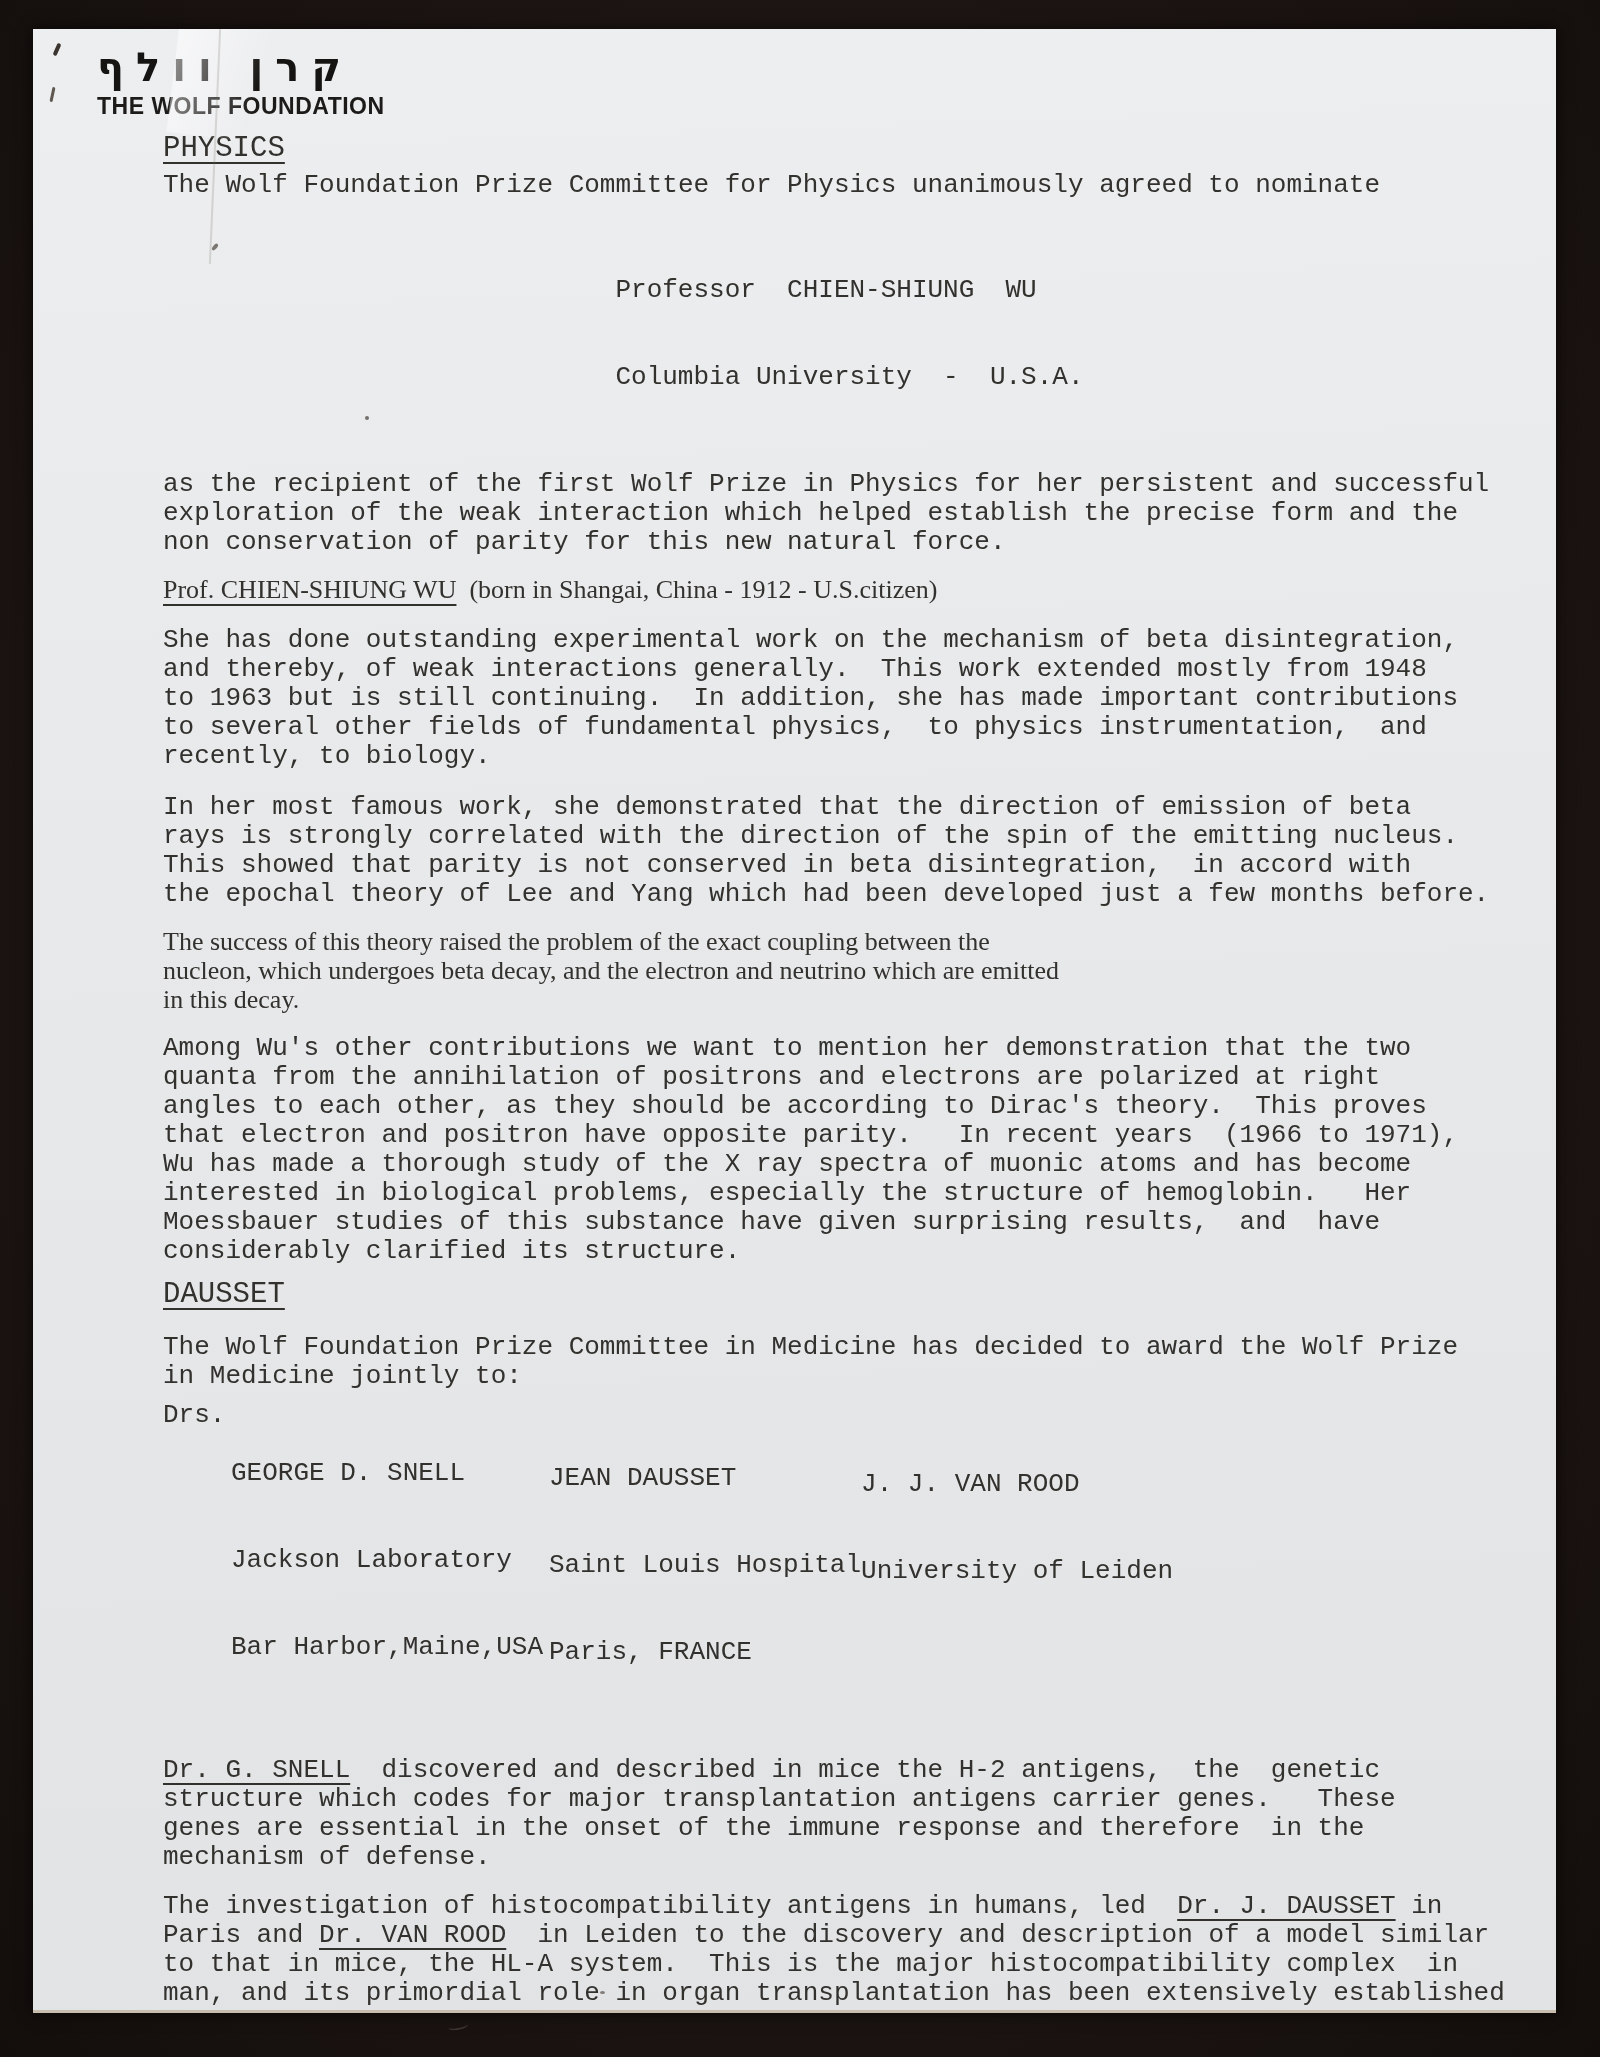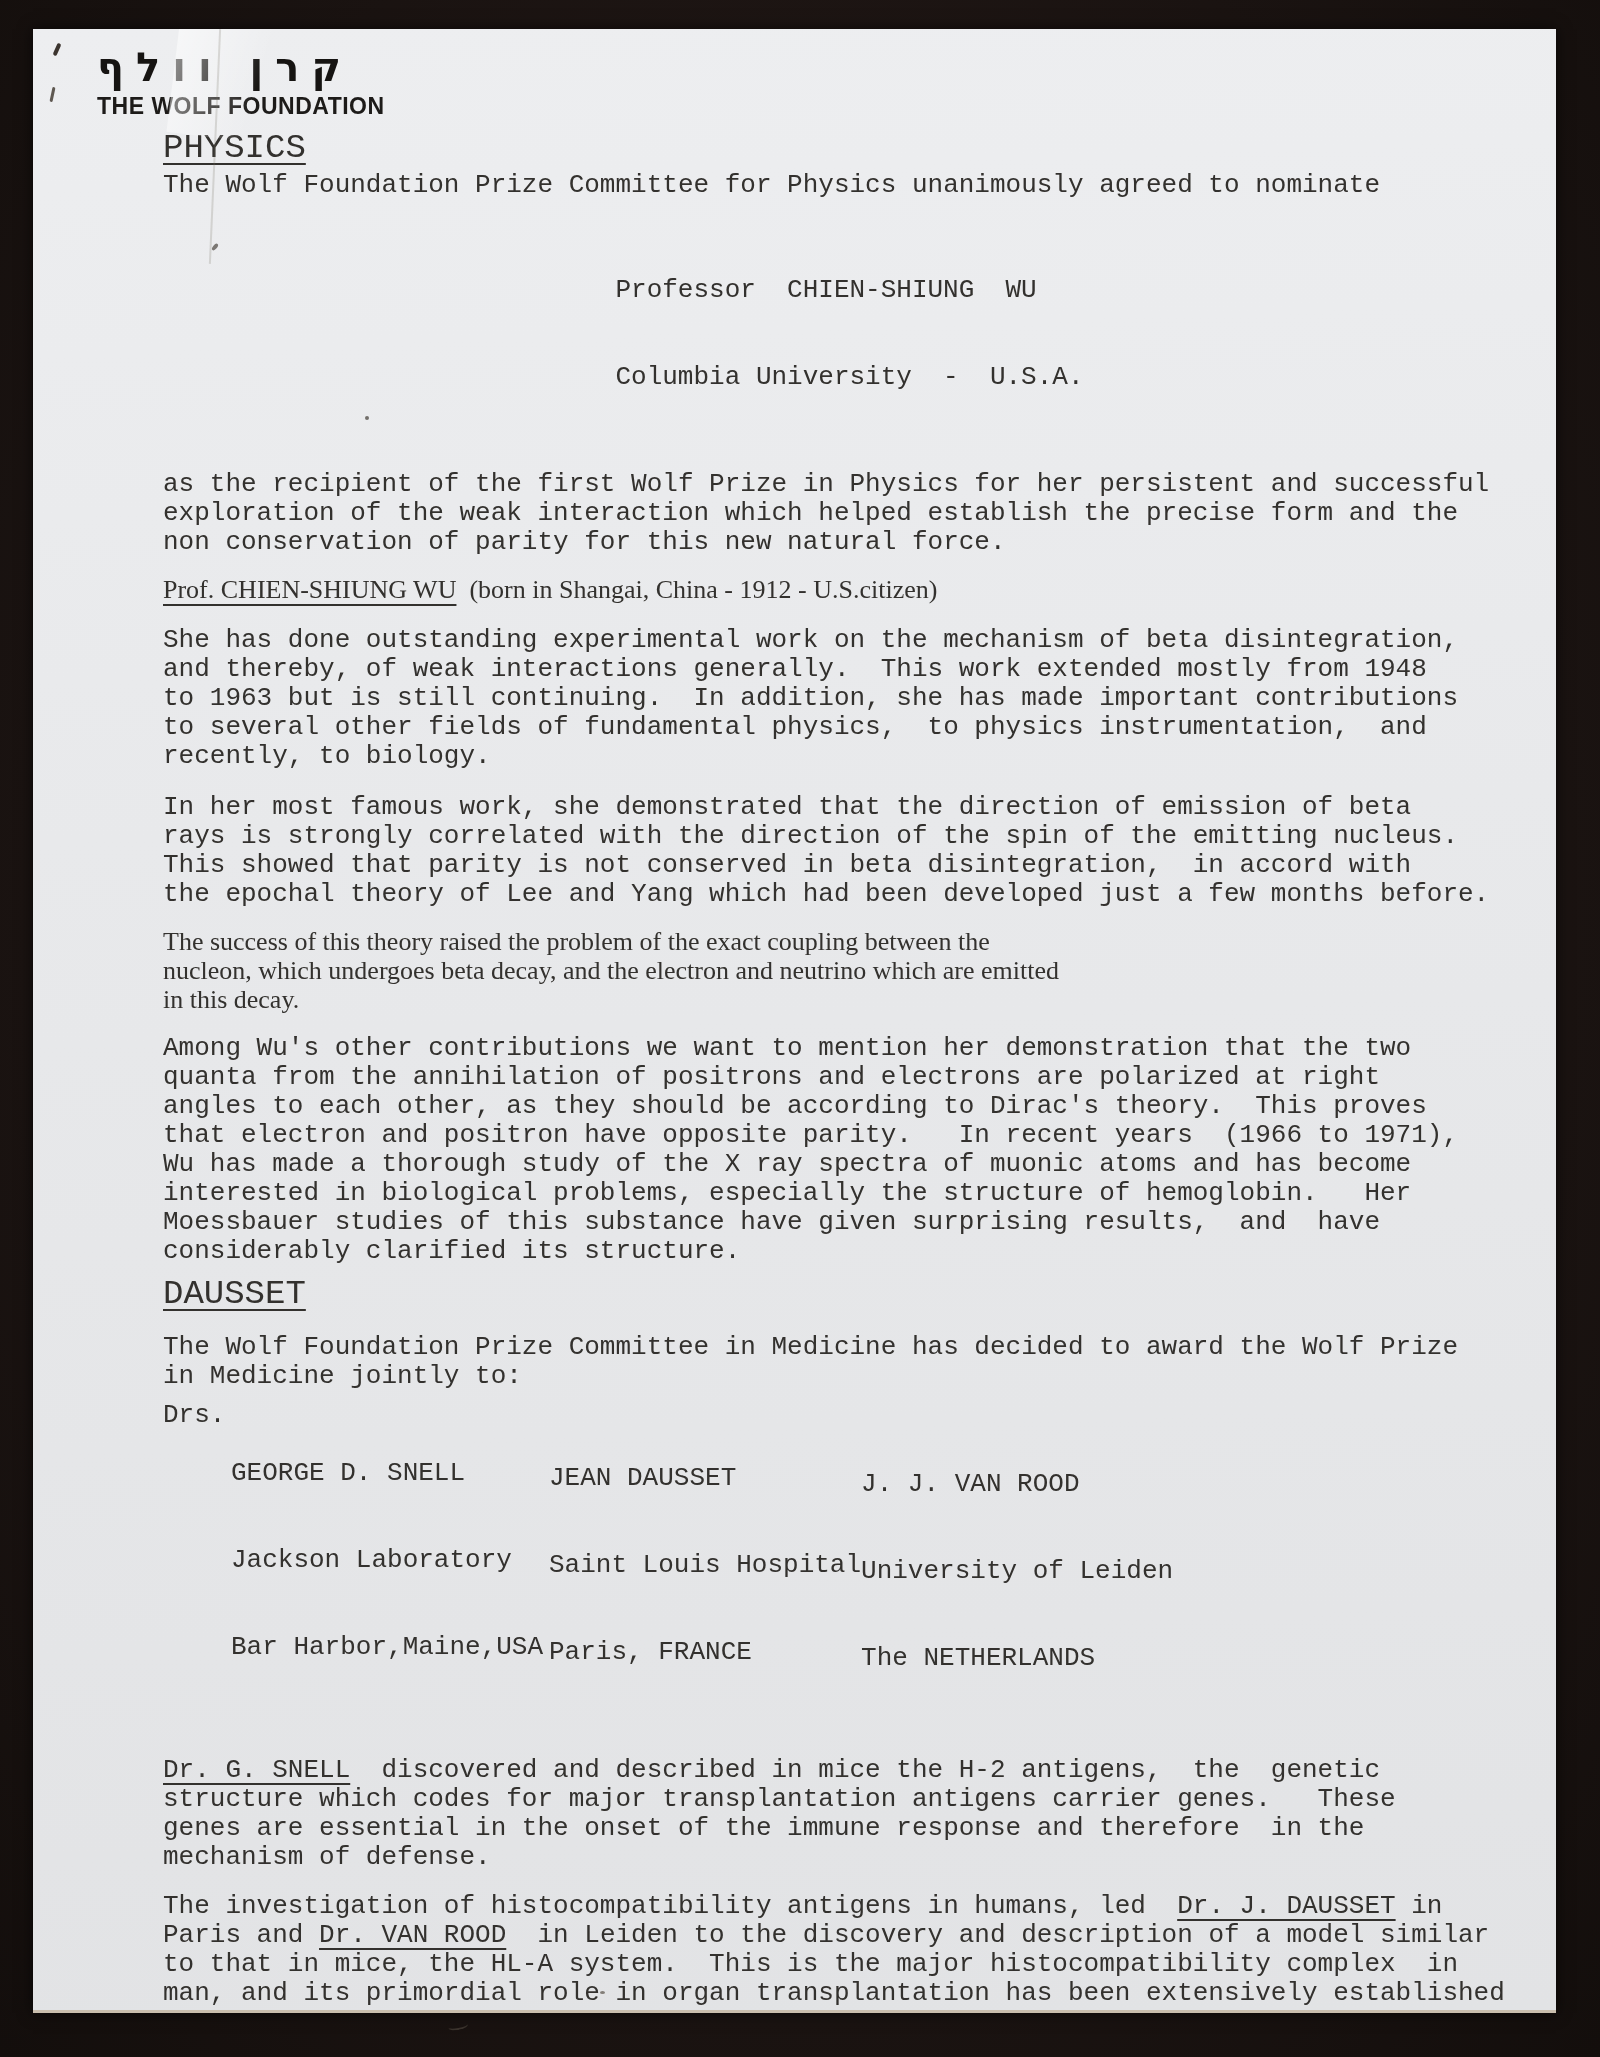--- a/index.html
+++ b/index.html
@@ -43,21 +43,21 @@
     font-size: 23px; line-height: 28px; letter-spacing: 0.5px;
     color: #1d1b19; margin-top: 1px;
   }
 
   .content {
     padding: 0 20px 0 130px;
     font-family: "Liberation Mono", "DejaVu Sans Mono", monospace;
     font-size: 26px; line-height: 29px; color: #33312e;
   }
   .content h2 {
-    margin: 14px 0 0; font-size: 34px; font-weight: normal;
+    margin: 14px 0 0; font-size: 29px; font-weight: normal;
     text-decoration: underline; text-underline-offset: 6px; text-decoration-thickness: 2px;
     width: fit-content;
     text-align: center;
   }
   .para { margin: 20px 0 0; white-space: pre-wrap; }
   .u { text-decoration: underline; text-underline-offset: 6px; text-decoration-thickness: 2px; } .mt16 { margin-top: 8px; } .mt18 { margin-top: 18px; font-family: Liberation Serif, serif; }
   .mt22 { margin-top: 22px; } .mt24 { margin-top: 24px; }
   .mt36 { margin-top: 36px; } .mt48 { margin-top: 48px; }
 
   .nominee-block { margin: 18px auto 0; width: fit-content; white-space: pre; font-family: Liberation Mono, monospace; }
@@ -135,21 +135,20 @@
             <div>Bar Harbor,Maine,USA</div>
           </div>
           <div class="lcol-2">
             <div>JEAN DAUSSET</div>
             <div>Saint Louis Hospital</div>
             <div>Paris, FRANCE</div>
           </div>
           <div class="lcol-3">
             <div>J. J. VAN ROOD</div>
             <div>University of Leiden</div>
-            <div>The NETHERLANDS</div>
           </div>
         </div>
 
         <p class="para mt36"><span class="u">Dr. G. SNELL</span><span>  discovered and described in mice the H-2 antigens,  the  genetic
 structure which codes for major transplantation antigens carrier genes.   These
 genes are essential in the onset of the immune response and therefore  in the
 mechanism of defense.</span></p>
 
         <p class="para"><span>The investigation of histocompatibility antigens in humans, led  </span><span class="u">Dr. J. DAUSSET</span><span> in
 Paris and </span><span class="u">Dr. VAN ROOD</span><span>  in Leiden to the discovery and description of a model similar

